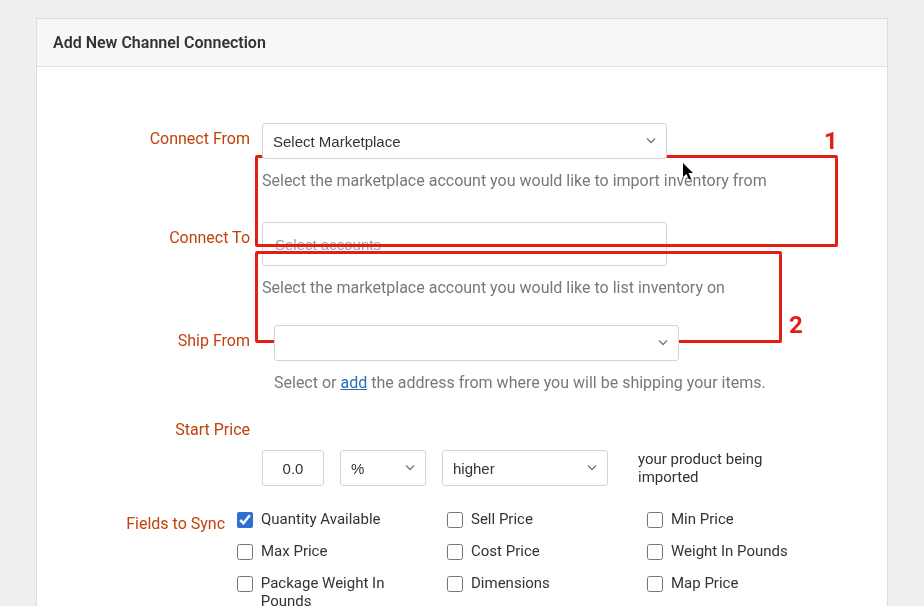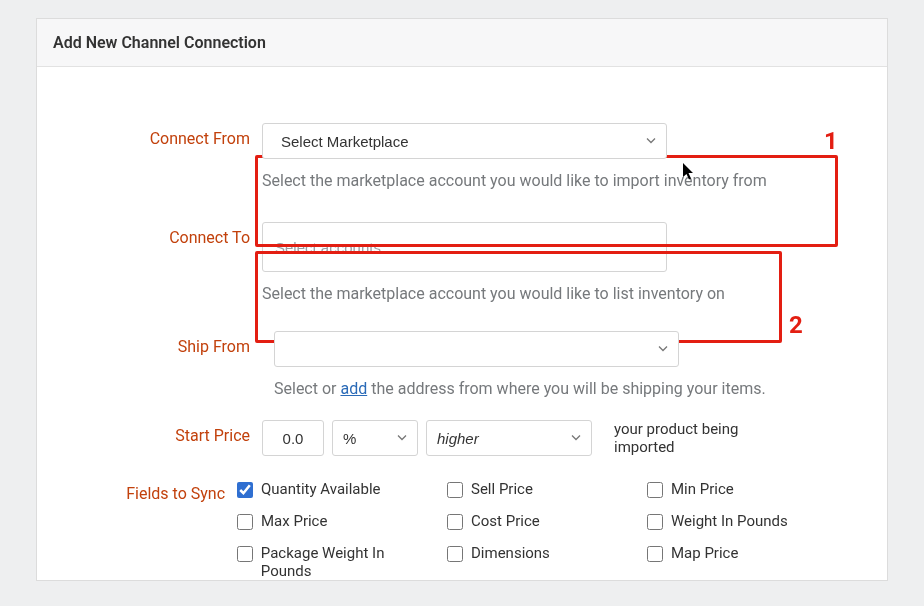--- a/index.html
+++ b/index.html
@@ -78,29 +78,29 @@
       border-radius: 2px;
     }
     .annot-num {
       position: absolute;
       color: #e31e12;
       font-weight: 700;
       font-size: 24px;
       pointer-events: none;
     }
     .text-input {
-      height: 50px;
+      height: 44px;
       border: 1px solid #d4d4d4;
       border-radius: 3px;
       background: #fff;
       font-size: 15px;
       padding: 0 12px;
       color: #333;
     }
-    .percent-group { display: flex; gap: 8px; align-items: center; }
+    .percent-group { display: flex; gap: 16px; align-items: center; margin-top: 36px; }
     .percent-group .text-input { width: 62px; text-align: center; }
     .side-text { font-size: 15px; color: #333; margin-left: 14px; line-height: 1.2; }
     .checkbox-grid {
       display: grid;
       grid-template-columns: 200px 190px 190px;
       row-gap: 14px;
       column-gap: 10px;
       margin-top: 2px;
     }
     .checkbox-item {
@@ -139,21 +139,21 @@
     <div class="cursor-arrow">
       <svg width="13" height="17" viewBox="0 0 13 17">
           <path d="M0 0 L0 14 L3.5 11 L6 16.5 L8 15.5 L5.5 10 L10 10 Z" fill="#000"></path>
         </svg>
     </div>
 
     <div class="form-row" style="margin-top:56px;">
       <div class="label-col">Connect From</div>
       <div class="field-col">
         <div class="select-wrap" style="width:405px;">
-          <select class="select-like" style="width:405px; padding-left:18px;">
+          <select class="select-like" style="width:405px; padding-left:10px;">
             <option>Select Marketplace</option>
           </select>
           <span class="chev">
             <svg width="12" height="12" viewBox="0 0 12 12">
                 <path d="M2 4 L6 8 L10 4" stroke="#777" stroke-width="1.3" fill="none"></path>
               </svg>
           </span>
         </div>
         <div class="helper">Select the marketplace account you would like to import inventory from</div>
       </div>
@@ -193,21 +193,21 @@
             <select class="select-like" style="width:86px;">
               <option>%</option>
             </select>
             <span class="chev">
               <svg width="12" height="12" viewBox="0 0 12 12">
                   <path d="M2 4 L6 8 L10 4" stroke="#777" stroke-width="1.3" fill="none"></path>
                 </svg>
             </span>
           </div>
           <div class="select-wrap" style="width:166px;">
-            <select class="select-like" style="width:166px;font-style:italic;">
+            <select class="select-like" style="width:166px;">
               <option>higher</option>
             </select>
             <span class="chev">
               <svg width="12" height="12" viewBox="0 0 12 12">
                   <path d="M2 4 L6 8 L10 4" stroke="#777" stroke-width="1.3" fill="none"></path>
                 </svg>
             </span>
           </div>
           <div class="side-text" style="max-width:170px;">your product being imported</div>
         </div>

